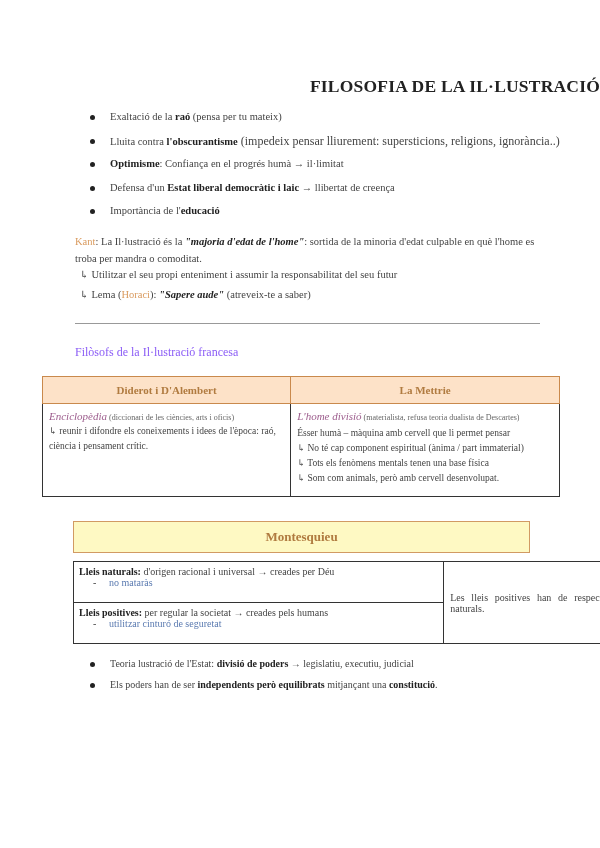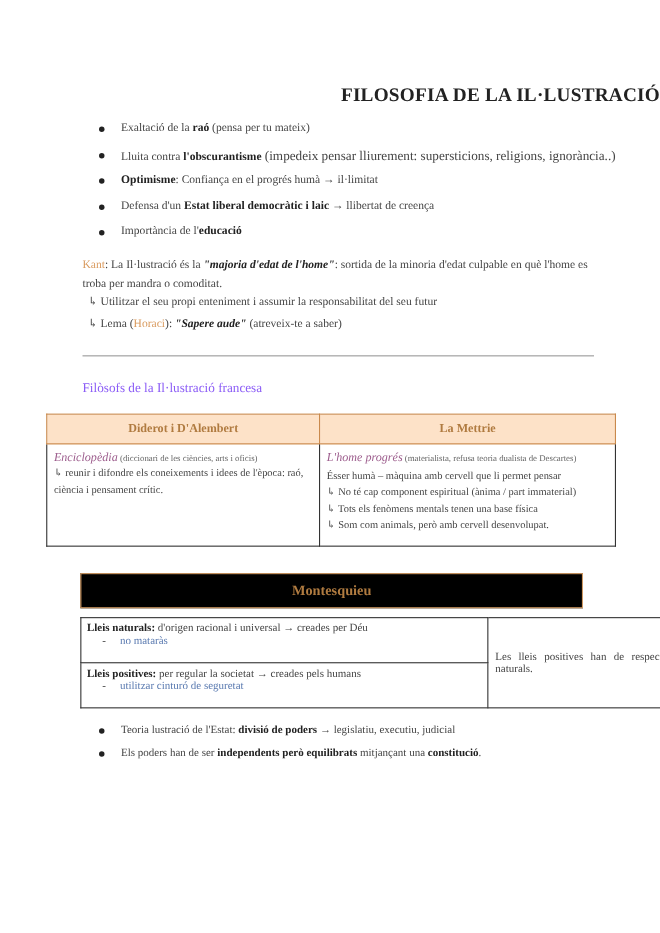--- a/index.html
+++ b/index.html
@@ -15,21 +15,21 @@
   .accent{color:#d99a5e;}
   .sub{position:absolute;left:80px;font-size:10.5px;color:#444;}
   .hr{position:absolute;left:75px;top:323px;width:465px;height:1px;background:#999;}
   .h2{position:absolute;left:75px;top:345px;font-size:12px;font-weight:normal;color:#8b5cf6;}
   table.t1{position:absolute;left:42px;top:376px;width:518px;border-collapse:collapse;font-size:9.5px;color:#444;}
   table.t1 th{background:#fde2c8;border:1.5px solid #c9894c;color:#b07b40;font-weight:bold;font-size:11px;height:24px;margin-left:48px;}
   table.t1 td{border:1.2px solid #333;vertical-align:top;padding:6px 6px;height:80px;}
   .purple{color:#9c5c8c;font-style:italic;font-size:11px;}
   .small{font-size:8px;color:#666;}
   .line{line-height:15px;}
-  .mont{position:absolute;left:73px;top:521px;width:455px;height:30px;background:#000000;border:1.5px solid #d19a63;
+  .mont{position:absolute;left:73px;top:521px;width:455px;height:30px;background:#fef9c3;border:1.5px solid #d19a63;
         text-align:center;line-height:30px;font-size:13px;font-weight:bold;color:#b07b40;}
   table.t2{position:absolute;left:73px;top:561px;width:562px;border-collapse:collapse;font-size:10px;color:#444;}
   table.t2 td{border:1.2px solid #333;padding:4px 5px;vertical-align:top;}
   .blue{color:#5a7ab0;}
   .dash{display:inline-block;width:30px;padding-left:14px;box-sizing:border-box;}
   .bullets2{position:absolute;left:90px;top:657px;margin:0;padding:0;list-style:none;font-size:10px;color:#444;}
   .bullets2 li{position:relative;padding-left:20px;height:21px;line-height:14px;}
   .bullets2 li::before{content:"";position:absolute;left:0;top:5px;width:5px;height:5px;border-radius:50%;background:#222;}
 </style>
 </head>
@@ -62,21 +62,21 @@
       <tr>
     <th style="width:48%">Diderot i D'Alembert</th>
     <th>La Mettrie</th>
   </tr>
   <tr>
     <td>
       <div><span class="purple">Enciclopèdia</span><span class="small"> (diccionari de les ciències, arts i oficis)</span></div>
       <div class="line" style="margin-top:2px">↳ reunir i difondre els coneixements i idees de l'època: raó, ciència i pensament crític.</div>
     </td>
     <td>
-      <div><span class="purple">L'home progrés</span><span class="small"> (materialista, refusa teoria dualista de </span><span class="small accent">Descartes</span><span class="small">)</span></div>
+      <div><span class="purple">L'home divisió</span><span class="small"> (materialista, refusa teoria dualista de </span><span class="small accent">Descartes</span><span class="small">)</span></div>
       <div class="line" style="margin-top:4px">Ésser humà – màquina amb cervell que li permet pensar</div>
       <div class="line">↳ No té cap component espiritual (ànima / part immaterial)</div>
       <div class="line">↳ Tots els fenòmens mentals tenen una base física</div>
       <div class="line">↳ Som com animals, però amb cervell desenvolupat.</div>
     </td>
   </tr>
 </tbody>
   </table>
 
 <div class="mont">Montesquieu</div>

